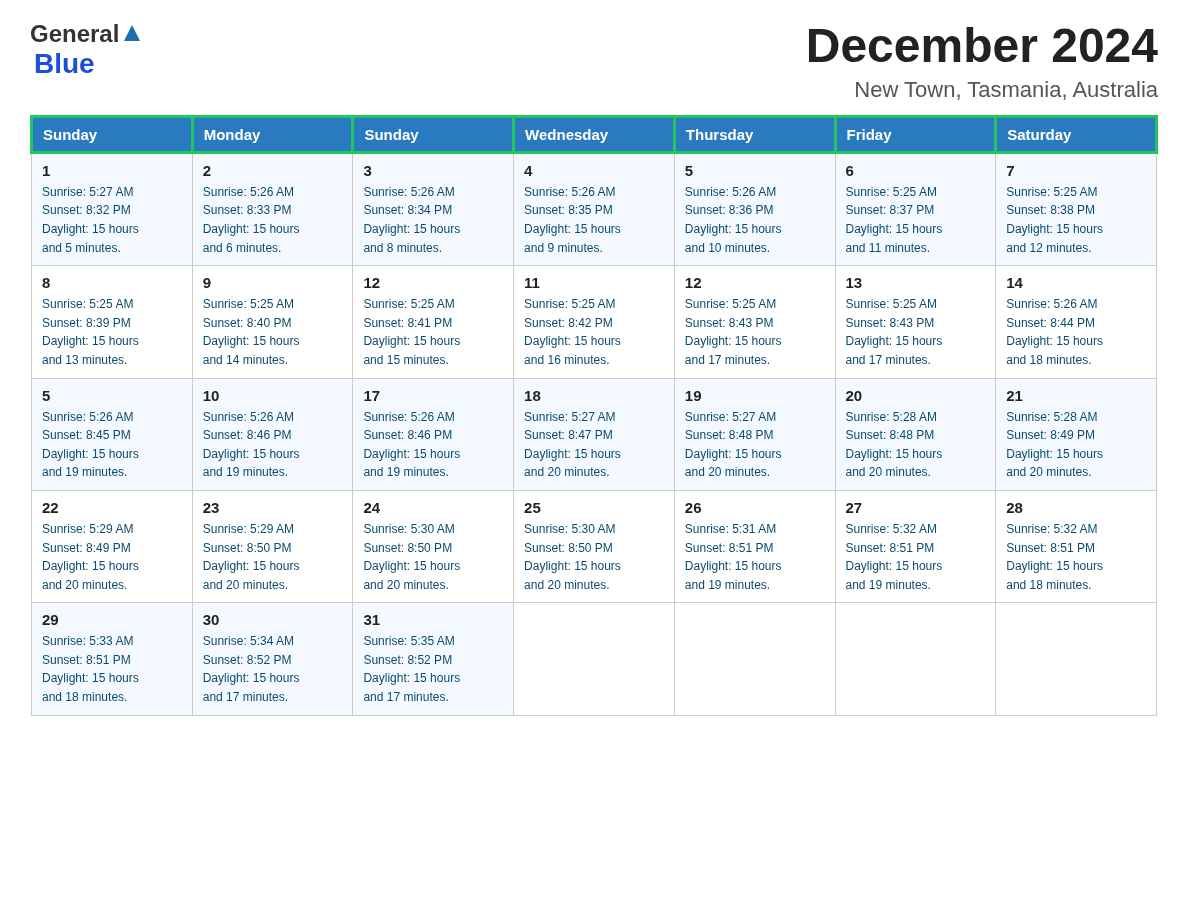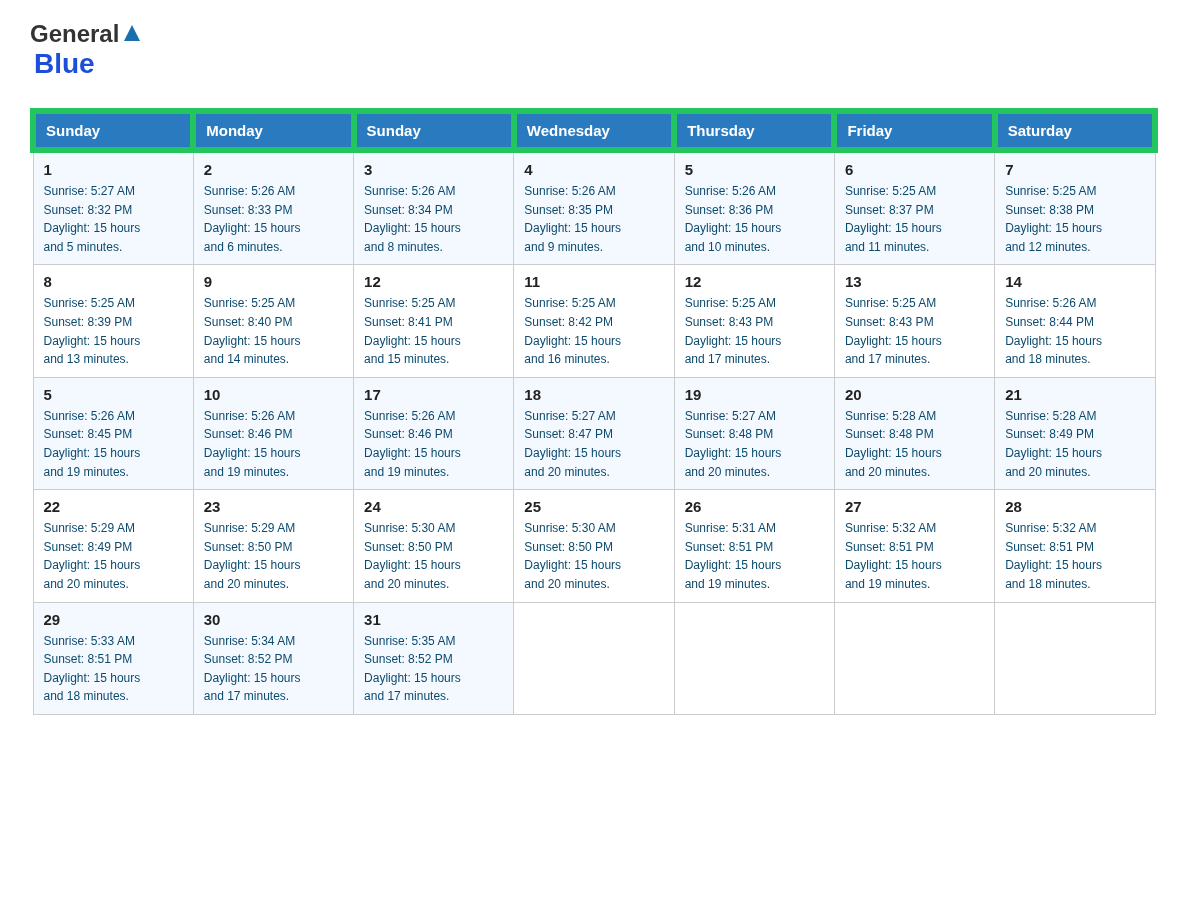--- a/index.html
+++ b/index.html
@@ -7,21 +7,21 @@
       font-family: Arial, sans-serif;
       background: #fff;
       padding: 20px 30px;
       width: 1188px;
       min-height: 918px;
     }
     .header {
       display: flex;
       justify-content: space-between;
       align-items: flex-start;
-      margin-bottom: 28px;
+      margin-bottom: 12px;
     }
     .title-area {
       text-align: right;
     }
     .month-title {
       font-size: 48px;
       font-weight: bold;
       color: #222;
       line-height: 1.1;
     }
@@ -35,21 +35,21 @@
       border-collapse: collapse;
       table-layout: fixed;
     }
     thead tr th {
       background-color: #2a7abf;
       color: #fff;
       font-size: 15px;
       font-weight: bold;
       padding: 8px 10px;
       text-align: left;
-      border: 6px solid #22c55e;
+      border: 3px solid #22c55e;
     }
     tbody tr td {
       vertical-align: top;
       padding: 8px 10px;
       border: 1px solid #ccc;
       font-size: 12.5px;
       color: #333;
       height: 110px;
     }
     tbody tr:nth-child(odd) td {
@@ -93,20 +93,24 @@
       <div style="position:relative;margin-left:3px;margin-top:2px;">
         <svg width="20" height="20" viewBox="0 0 20 20">
           <polygon points="10,2 18,18 2,18" fill="#1a6fad"></polygon>
         </svg>
       </div>
     </div>
     <div>
       <span style="font-size:28px;font-weight:bold;color:#1d4ed8;margin-left:4px;">Blue</span>
     </div>
   </div>
+  <div class="title-area">
+    <div class="month-title">December 2024</div>
+    <div class="location-title">New Town, Tasmania, Australia</div>
+  </div>
 </div>
 
 <table>
   <thead>
     <tr>
     <th>Sunday</th>
         <th>Monday</th>
         <th>Sunday</th>
         <th>Wednesday</th>
         <th>Thursday</th>

